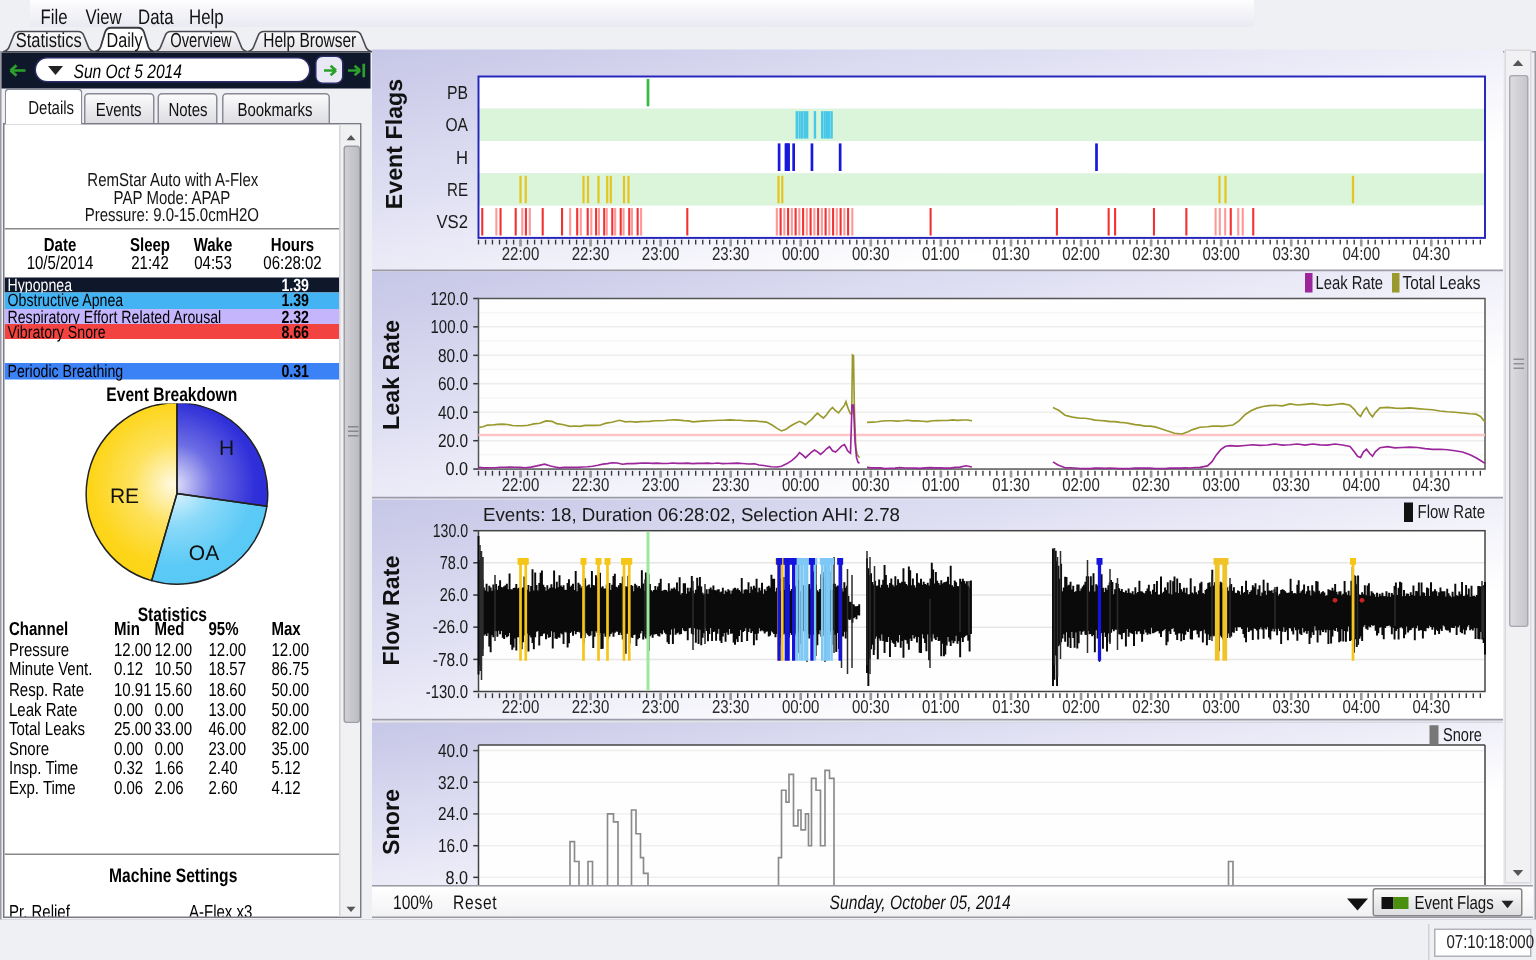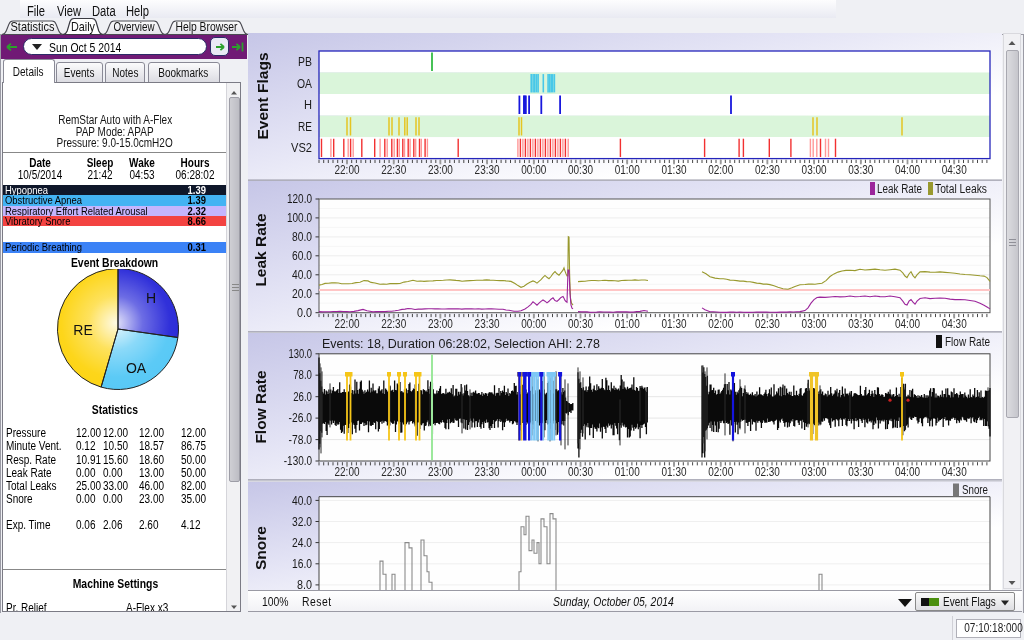--- a/index.html
+++ b/index.html
@@ -2,26 +2,26 @@
 <html><head><meta charset="utf-8"><style>
 *{margin:0;padding:0;box-sizing:border-box;font-family:"Liberation Sans",sans-serif;}
 .sqz{display:inline-block;transform:scaleX(0.8);transform-origin:0 50%;white-space:nowrap;}
 .sqzc{display:inline-block;transform:scaleX(0.8);transform-origin:50% 50%;white-space:nowrap;}
 body{width:1024px;height:640px;position:relative;background:#eff0f4;overflow:hidden;}
 .abs{position:absolute;}
 #menubar{left:0;top:0;width:816px;height:18px;background:linear-gradient(#fdfdfe,#e9eaf2);font-size:14px;color:#111;margin-left:20px;}
 #menubar span{position:absolute;top:2.5px;}
 #tabrow{left:0;top:16px;width:1024px;height:19px;}
 #mainframe{left:0;top:33.5px;width:1024px;height:580px;border:1px solid #9a9aa4;background:#eff0f4;}
-#navbar{left:1px;top:34.5px;width:246px;height:24px;background:#701a75;}
+#navbar{left:1px;top:34.5px;width:246px;height:24px;background:#0f172a;font-style:italic;}
 .pill{position:absolute;left:22px;top:3.5px;width:184px;height:17px;background:#fff;border:1.6px solid #2b2b66;border-radius:9px;font-size:13px;}
 .sq{position:absolute;left:209px;top:2.5px;width:19px;height:19px;border:1.6px solid #2b2b66;border-radius:5px;background:#e9e9f5;}
 #subtabs{left:1px;top:58.5px;width:246px;height:24px;font-size:12.5px;}
 .stab{position:absolute;top:3px;height:21px;border:1px solid #8a8a96;border-radius:3px 3px 0 0;background:linear-gradient(#fbfbfc,#dcdce2);text-align:center;padding-top:3px;color:#111;}
-.stab.act{top:0px;height:24px;background:#fff;border-bottom:none;z-index:3;padding-top:5px;}
+.stab.act{top:0px;height:24px;background:#fff;border-bottom:none;z-index:3;padding-top:5px;text-align:right;}
 #content{left:2px;top:82px;width:239px;height:530px;border:1px solid #7b7b85;background:#fff;overflow:hidden;}
 #cscroll{position:absolute;right:0;top:0;width:14px;height:528px;background:#f1f1f3;border-left:1px solid #d5d5da;}
 #banner{position:absolute;left:0;top:1px;width:224px;height:27px;background:#f08119;text-align:center;font-size:22px;font-weight:bold;color:#101010;line-height:26px;}
 .cline{position:absolute;width:224px;text-align:center;font-size:12.5px;color:#151515;}
 .cline span{display:inline-block;transform:scaleX(0.8);transform-origin:50% 50%;white-space:nowrap;}
 .evrow{position:absolute;left:0;width:222.5px;height:10.5px;font-size:11.8px;line-height:10.6px;}
 .evn{position:absolute;left:2px;transform:scaleX(0.8);transform-origin:0 50%;white-space:nowrap;}
 .evv{position:absolute;right:20px;transform:scaleX(0.8);transform-origin:100% 50%;}
 .hdr4{position:absolute;width:224px;font-size:12.5px;font-weight:bold;}
 .hdr4 span,.val4 span{position:absolute;text-align:center;width:60px;transform:scaleX(0.8);}
@@ -135,20 +135,27 @@
       </defs>
 <circle cx="115" cy="60" r="60.5" fill="url(#gwhite)"></circle>
 <path d="M115,60 L115,-0.5 A60.5,60.5 0 0 1 174.9,68.5 Z" fill="none" stroke="#222" stroke-width="1"></path>
 <path d="M115,60 L174.9,68.5 A60.5,60.5 0 0 1 98.1,118.1 Z" fill="none" stroke="#222" stroke-width="1"></path>
 <path d="M115,60 L98.1,118.1 A60.5,60.5 0 0 1 115,-0.5 Z" fill="none" stroke="#222" stroke-width="1"></path>
 <text x="148" y="34" font-size="14" fill="#111" text-anchor="middle">H</text>
 <text x="133" y="104" font-size="14" fill="#111" text-anchor="middle">OA</text>
 <text x="80" y="66" font-size="14" fill="#111" text-anchor="middle">RE</text>
     </svg>
 <div class="bold" style="position:absolute;top:319px;width:224px;text-align:center;font-size:13px"><span class="sqzc">Statistics</span></div>
+<div class="srow bold" style="top:329px">
+      <span style="left:3px">Channel</span>
+      <span style="left:73px">Min</span>
+      <span style="left:100px">Med</span>
+      <span style="left:136px">95%</span>
+      <span style="left:178px">Max</span>
+    </div>
 <div class="srow" style="top:343.4px">
       <span style="left:3px">Pressure</span>
       <span style="left:73px">12.00</span>
       <span style="left:100px">12.00</span>
       <span style="left:136px">12.00</span>
       <span style="left:178px">12.00</span>
     </div>
     <div class="srow" style="top:356.4px">
       <span style="left:3px">Minute Vent.</span>
       <span style="left:73px">0.12</span>
@@ -176,20 +183,27 @@
       <span style="left:100px">33.00</span>
       <span style="left:136px">46.00</span>
       <span style="left:178px">82.00</span>
     </div>
     <div class="srow" style="top:408.7px">
       <span style="left:3px">Snore</span>
       <span style="left:73px">0.00</span>
       <span style="left:100px">0.00</span>
       <span style="left:136px">23.00</span>
       <span style="left:178px">35.00</span>
+    </div>
+    <div class="srow" style="top:421.7px">
+      <span style="left:3px">Insp. Time</span>
+      <span style="left:73px">0.32</span>
+      <span style="left:100px">1.66</span>
+      <span style="left:136px">2.40</span>
+      <span style="left:178px">5.12</span>
     </div>
     <div class="srow" style="top:434.8px">
       <span style="left:3px">Exp. Time</span>
       <span style="left:73px">0.06</span>
       <span style="left:100px">2.06</span>
       <span style="left:136px">2.60</span>
       <span style="left:178px">4.12</span>
     </div>
 <div style="position:absolute;left:0;top:486px;width:224px;border-top:1px solid #888"></div>
 <div class="bold" style="position:absolute;top:493px;width:224px;text-align:center;font-size:13px"><span class="sqzc">Machine Settings</span></div>

